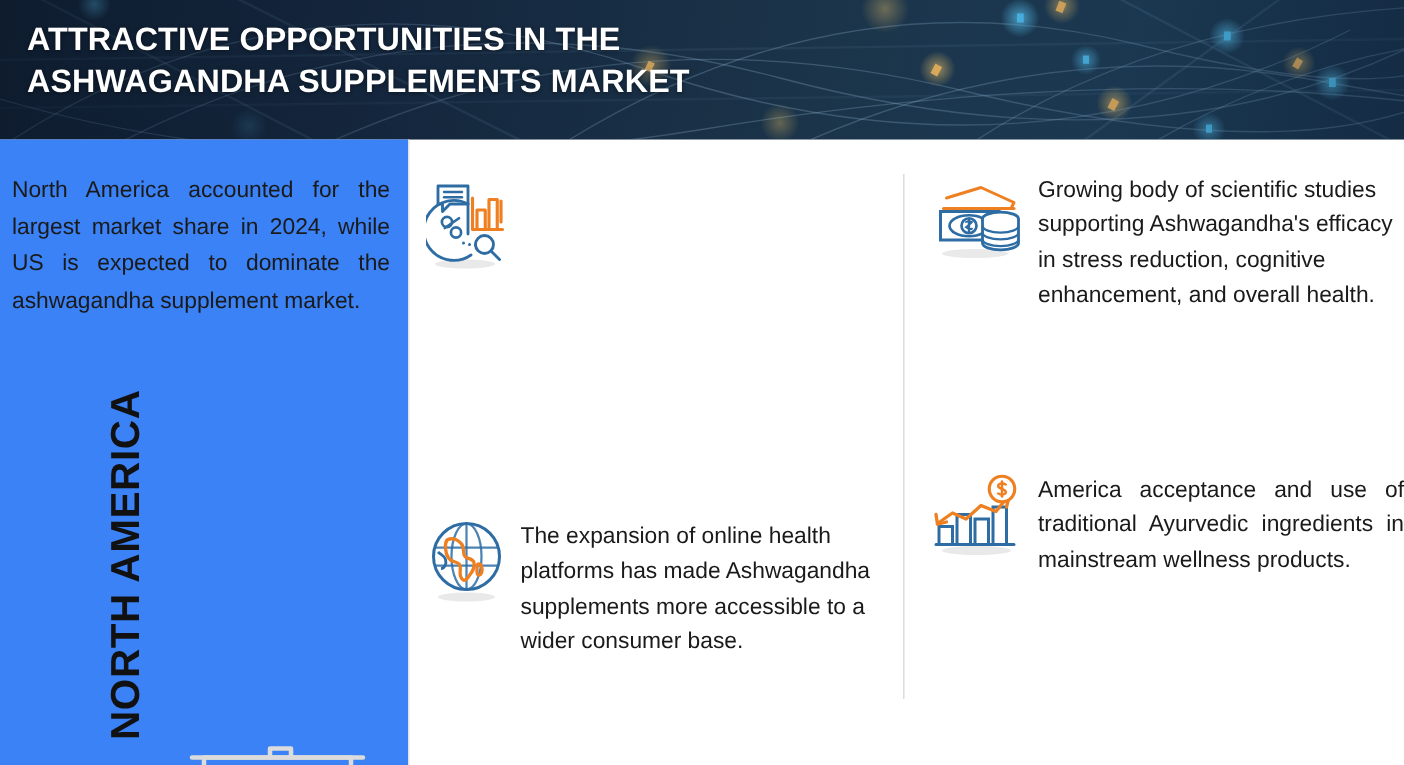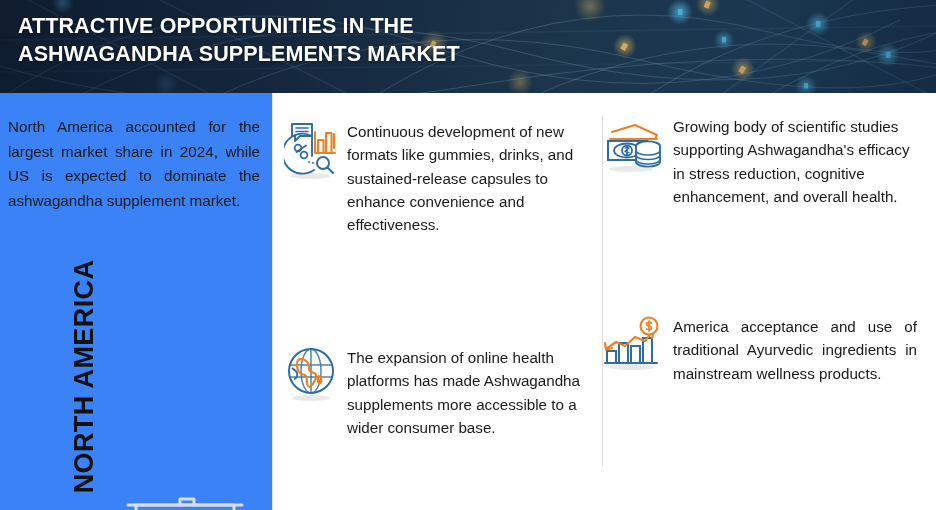--- a/index.html
+++ b/index.html
@@ -58,21 +58,21 @@
     position:absolute; left:122px; top:404px; width:140px; height:106px;
   }
   #panel-divider {
     position:absolute; left:272px; top:93px; width:1px; height:417px;
     background:#e2e2e2;
   }
 
   
   .col { position:absolute; top:93px; height:417px; }
   #col-mid   { left:276px; width:326px; }
-  #col-right { left:588px; width:329px; }
+  #col-right { left:607px; width:329px; }
   #mid-divider {
     position:absolute; left:602px; top:116px; width:1px; height:350px;
     background:#dcdcdc;
   }
 
   .item { position:absolute; display:block; }
   .item-icon { position:absolute; left:0; top:0; }
   .item-text {
     font-size:15.2px; line-height:1.53; color:#1a1a1a;
   }
@@ -220,21 +220,20 @@
         <path d="M12 8 L24 8"></path>
           <path d="M12 11.5 L24 11.5"></path>
       </g>
       <g fill="none" stroke="#ef8022" stroke-width="2.1" stroke-linejoin="round" stroke-linecap="round">
         <path d="M31 12 L31 33 L51 33"></path>
         <rect x="34" y="20" width="5.5" height="13"></rect>
         <rect x="42" y="13" width="5.5" height="20"></rect>
         <path d="M50 14 L50 28"></path>
       </g>
     </svg>
-    <div class="item-text">Continuous development of new formats like gummies, drinks, and sustained-release capsules to enhance convenience and effectiveness.</div>
   </div>
 
   <div class="item" id="item-2">
     <svg class="item-icon" width="56" height="58" viewBox="0 0 56 58">
       <ellipse cx="27" cy="52" rx="19" ry="3" fill="#e9e9e9"></ellipse>
       <circle cx="27" cy="25" r="22" fill="none" stroke="#2e6da4" stroke-width="2"></circle>
       <g fill="none" stroke="#2e6da4" stroke-width="1.5" stroke-opacity=".85">
         <ellipse cx="27" cy="25" rx="10" ry="22"></ellipse>
         <path d="M5.4 19 L48.6 19"></path>
         <path d="M5.4 31 L48.6 31"></path>

